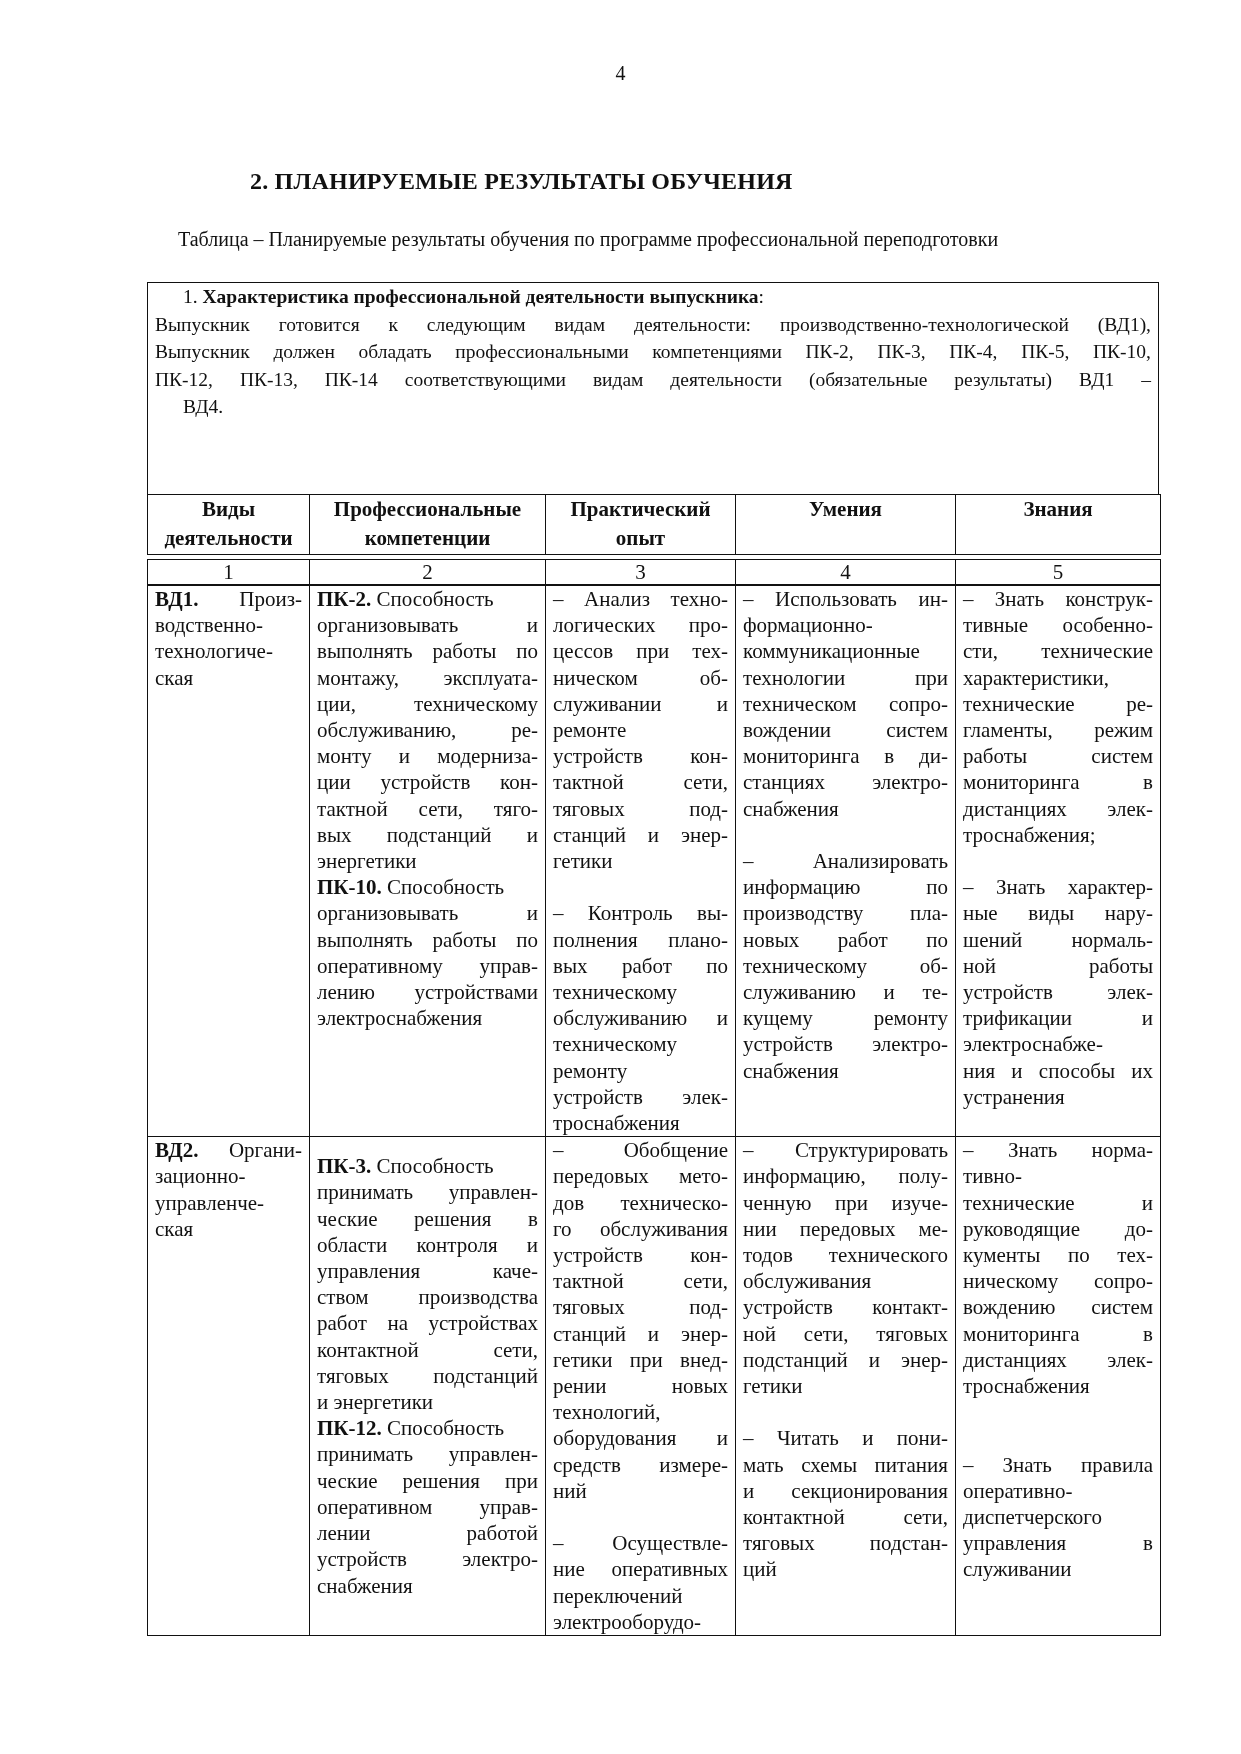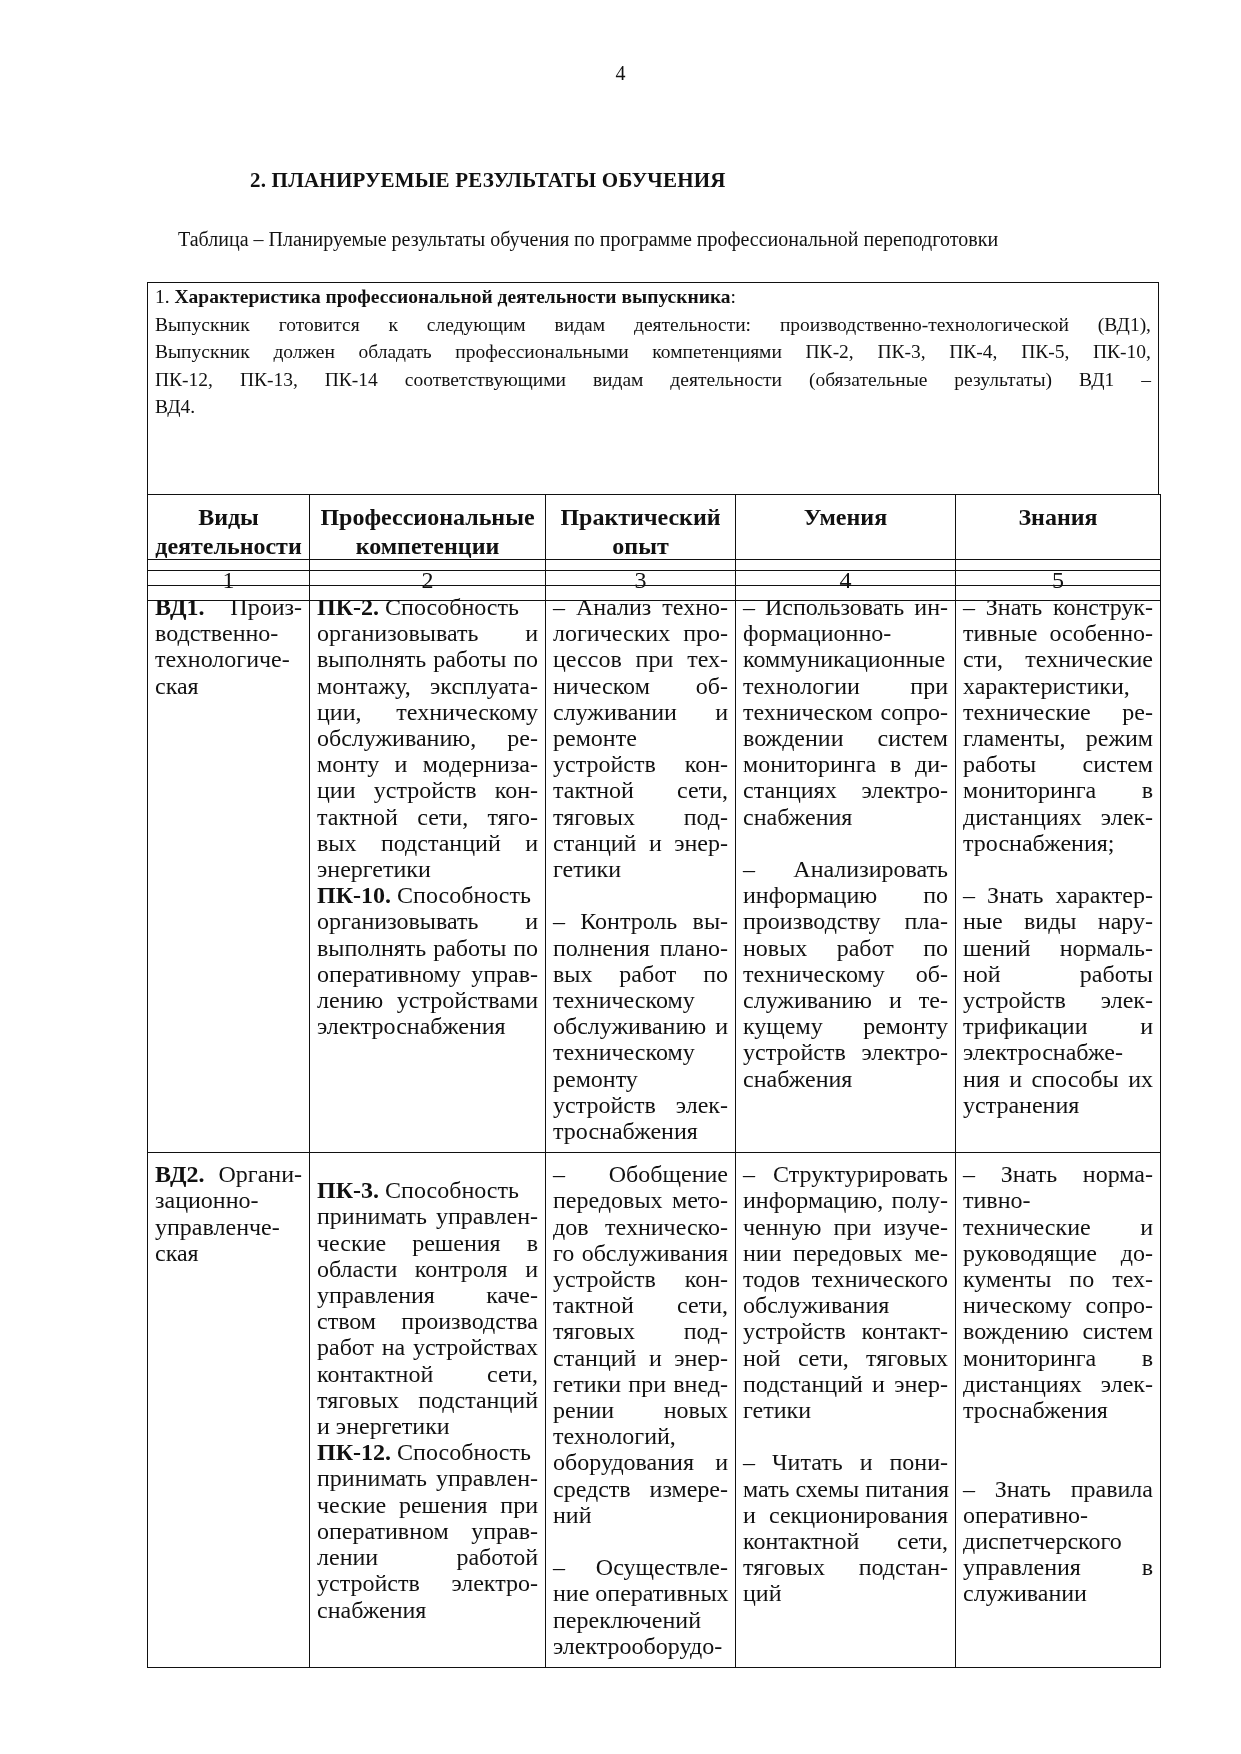--- a/index.html
+++ b/index.html
@@ -1,26 +1,26 @@
 <!DOCTYPE html>
 <html><head>
 <meta charset="utf-8">
 <style>
   html, body { margin:0; padding:0; background:#ffffff; }
   body { width:1241px; height:1754px; position:relative; overflow:hidden;
          font-family:"Liberation Serif", "DejaVu Serif", serif; color:#111; }
   .page-number { position:absolute; left:0; width:1241px; top:62px; text-align:center; font-size:20px; }
-  .section-title { position:absolute; left:250px; top:168px; font-size:21px; font-weight:bold; letter-spacing:0.2px; }
+  .section-title { position:absolute; left:250px; top:168px; font-size:24px; font-weight:bold; letter-spacing:0.2px; }
   .caption { position:absolute; left:178px; top:226px; width:982px; font-size:20px; line-height:27px; text-align:justify; }
   .intro-box { position:absolute; left:147px; top:282px; width:1012px; height:212px; border:1.5px solid #111; border-bottom:none; box-sizing:border-box; padding:0 7px; font-size:19.5px; line-height:27.5px; }
   .intro-box .ln { display:block; text-align:justify; text-align-last:justify; white-space:nowrap; }
-  .intro-box .ln.last { text-align-last:left; }
+  .intro-box .ln.last { text-align-last:left;margin-left:28px; }
   .intro-box b { font-weight:bold; }
   table.grid { position:absolute; left:147px; border-collapse:collapse; table-layout:fixed; width:1013px; }
-  table.grid td, table.grid th { border:1.5px solid #111; vertical-align:top; padding:8px 7px; font-size:24px; }
+  table.grid td, table.grid th { border:1.5px solid #111; vertical-align:top; padding:0 7px; font-size:21px; }
   .header-table { top:494px; }
   .header-table th { font-weight:bold; text-align:center; line-height:29px; height:59px; padding-top:1px; }
   .num-table { top:559px; }
   .num-table td { text-align:center; line-height:24px; height:24px; }
   .body-table { top:585px; }
   .body-table td { line-height:26.2px; }
   .cell-line { display:block; white-space:nowrap; text-align:justify; text-align-last:justify; }
   .cell-line.l { text-align-last:left; }
   .blank { display:block; height:26.2px; }
   .bold { font-weight:bold; }

